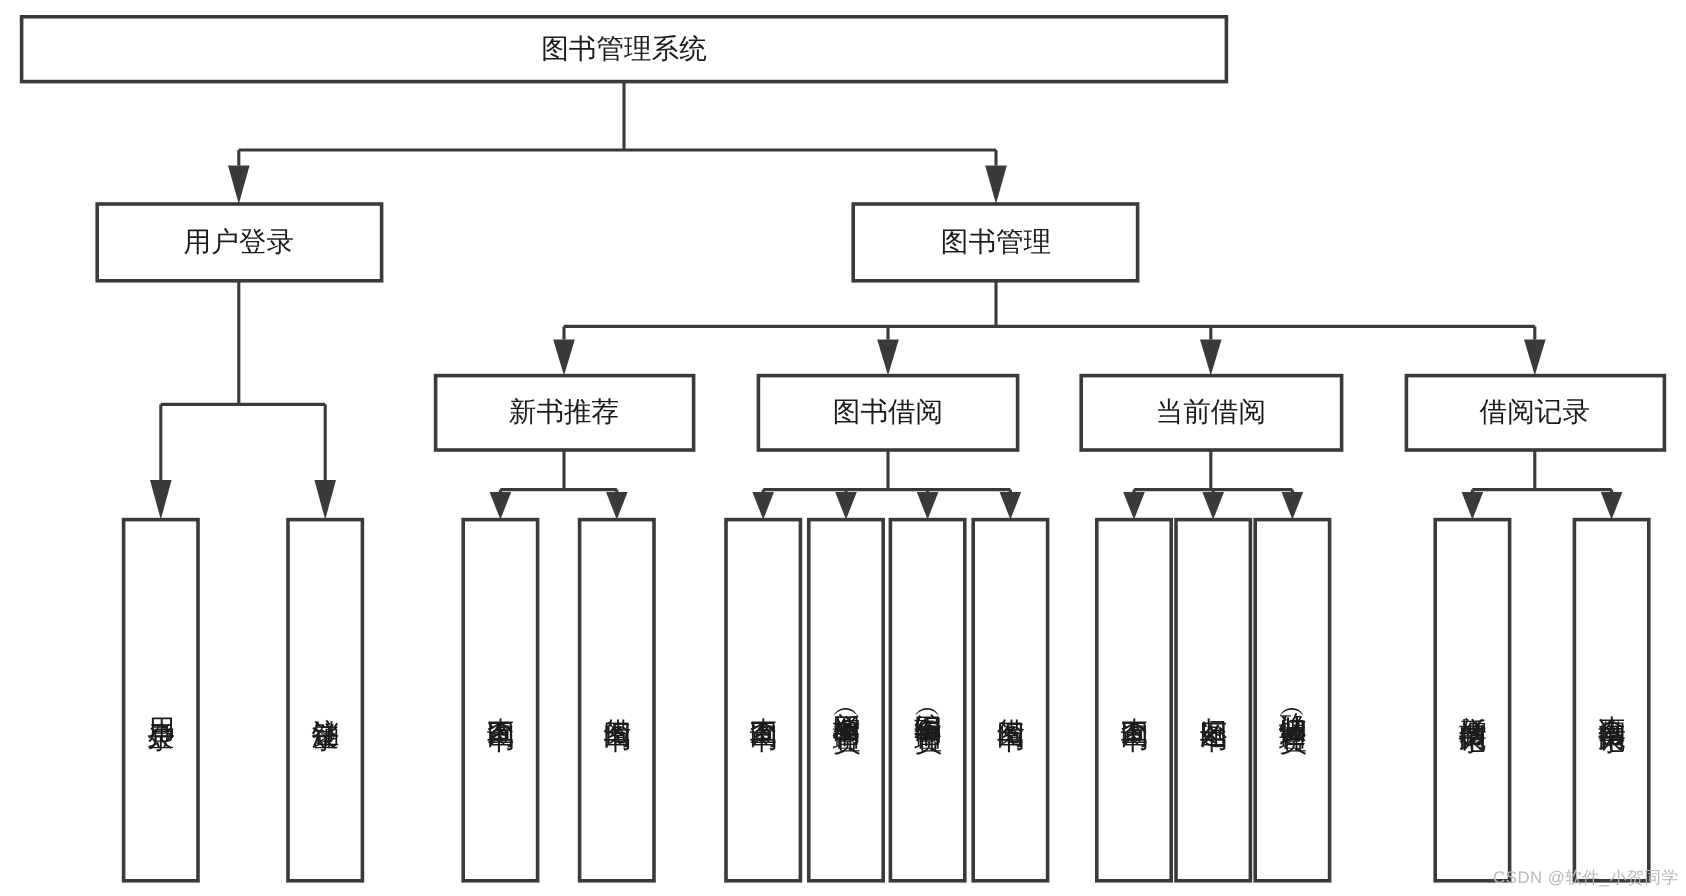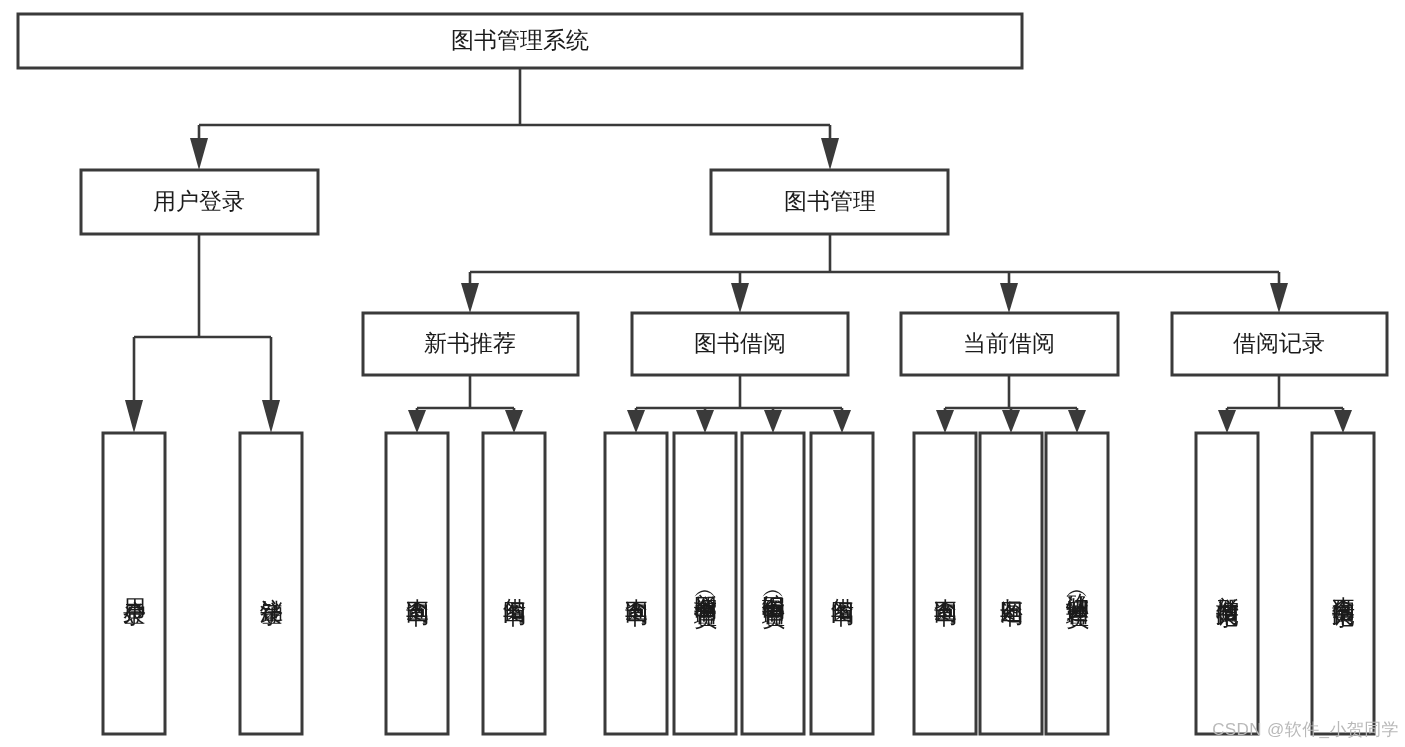--- a/index.html
+++ b/index.html
@@ -66,21 +66,21 @@
     align-items: center;
     justify-content: center;
     white-space: nowrap;
     pointer-events: none;
   }
   .watermark {
     position: absolute;
     right: 16px;
     bottom: 6px;
     font-family: "Liberation Sans", "DejaVu Sans", sans-serif;
-    font-size: 17px;
+    font-size: 14px;
     color: #b9b9b9;
     letter-spacing: 0.4px;
     white-space: nowrap;
     user-select: none;
   }
 </style>
 </head>
 <body>
 
 <div id="diagram-root">

